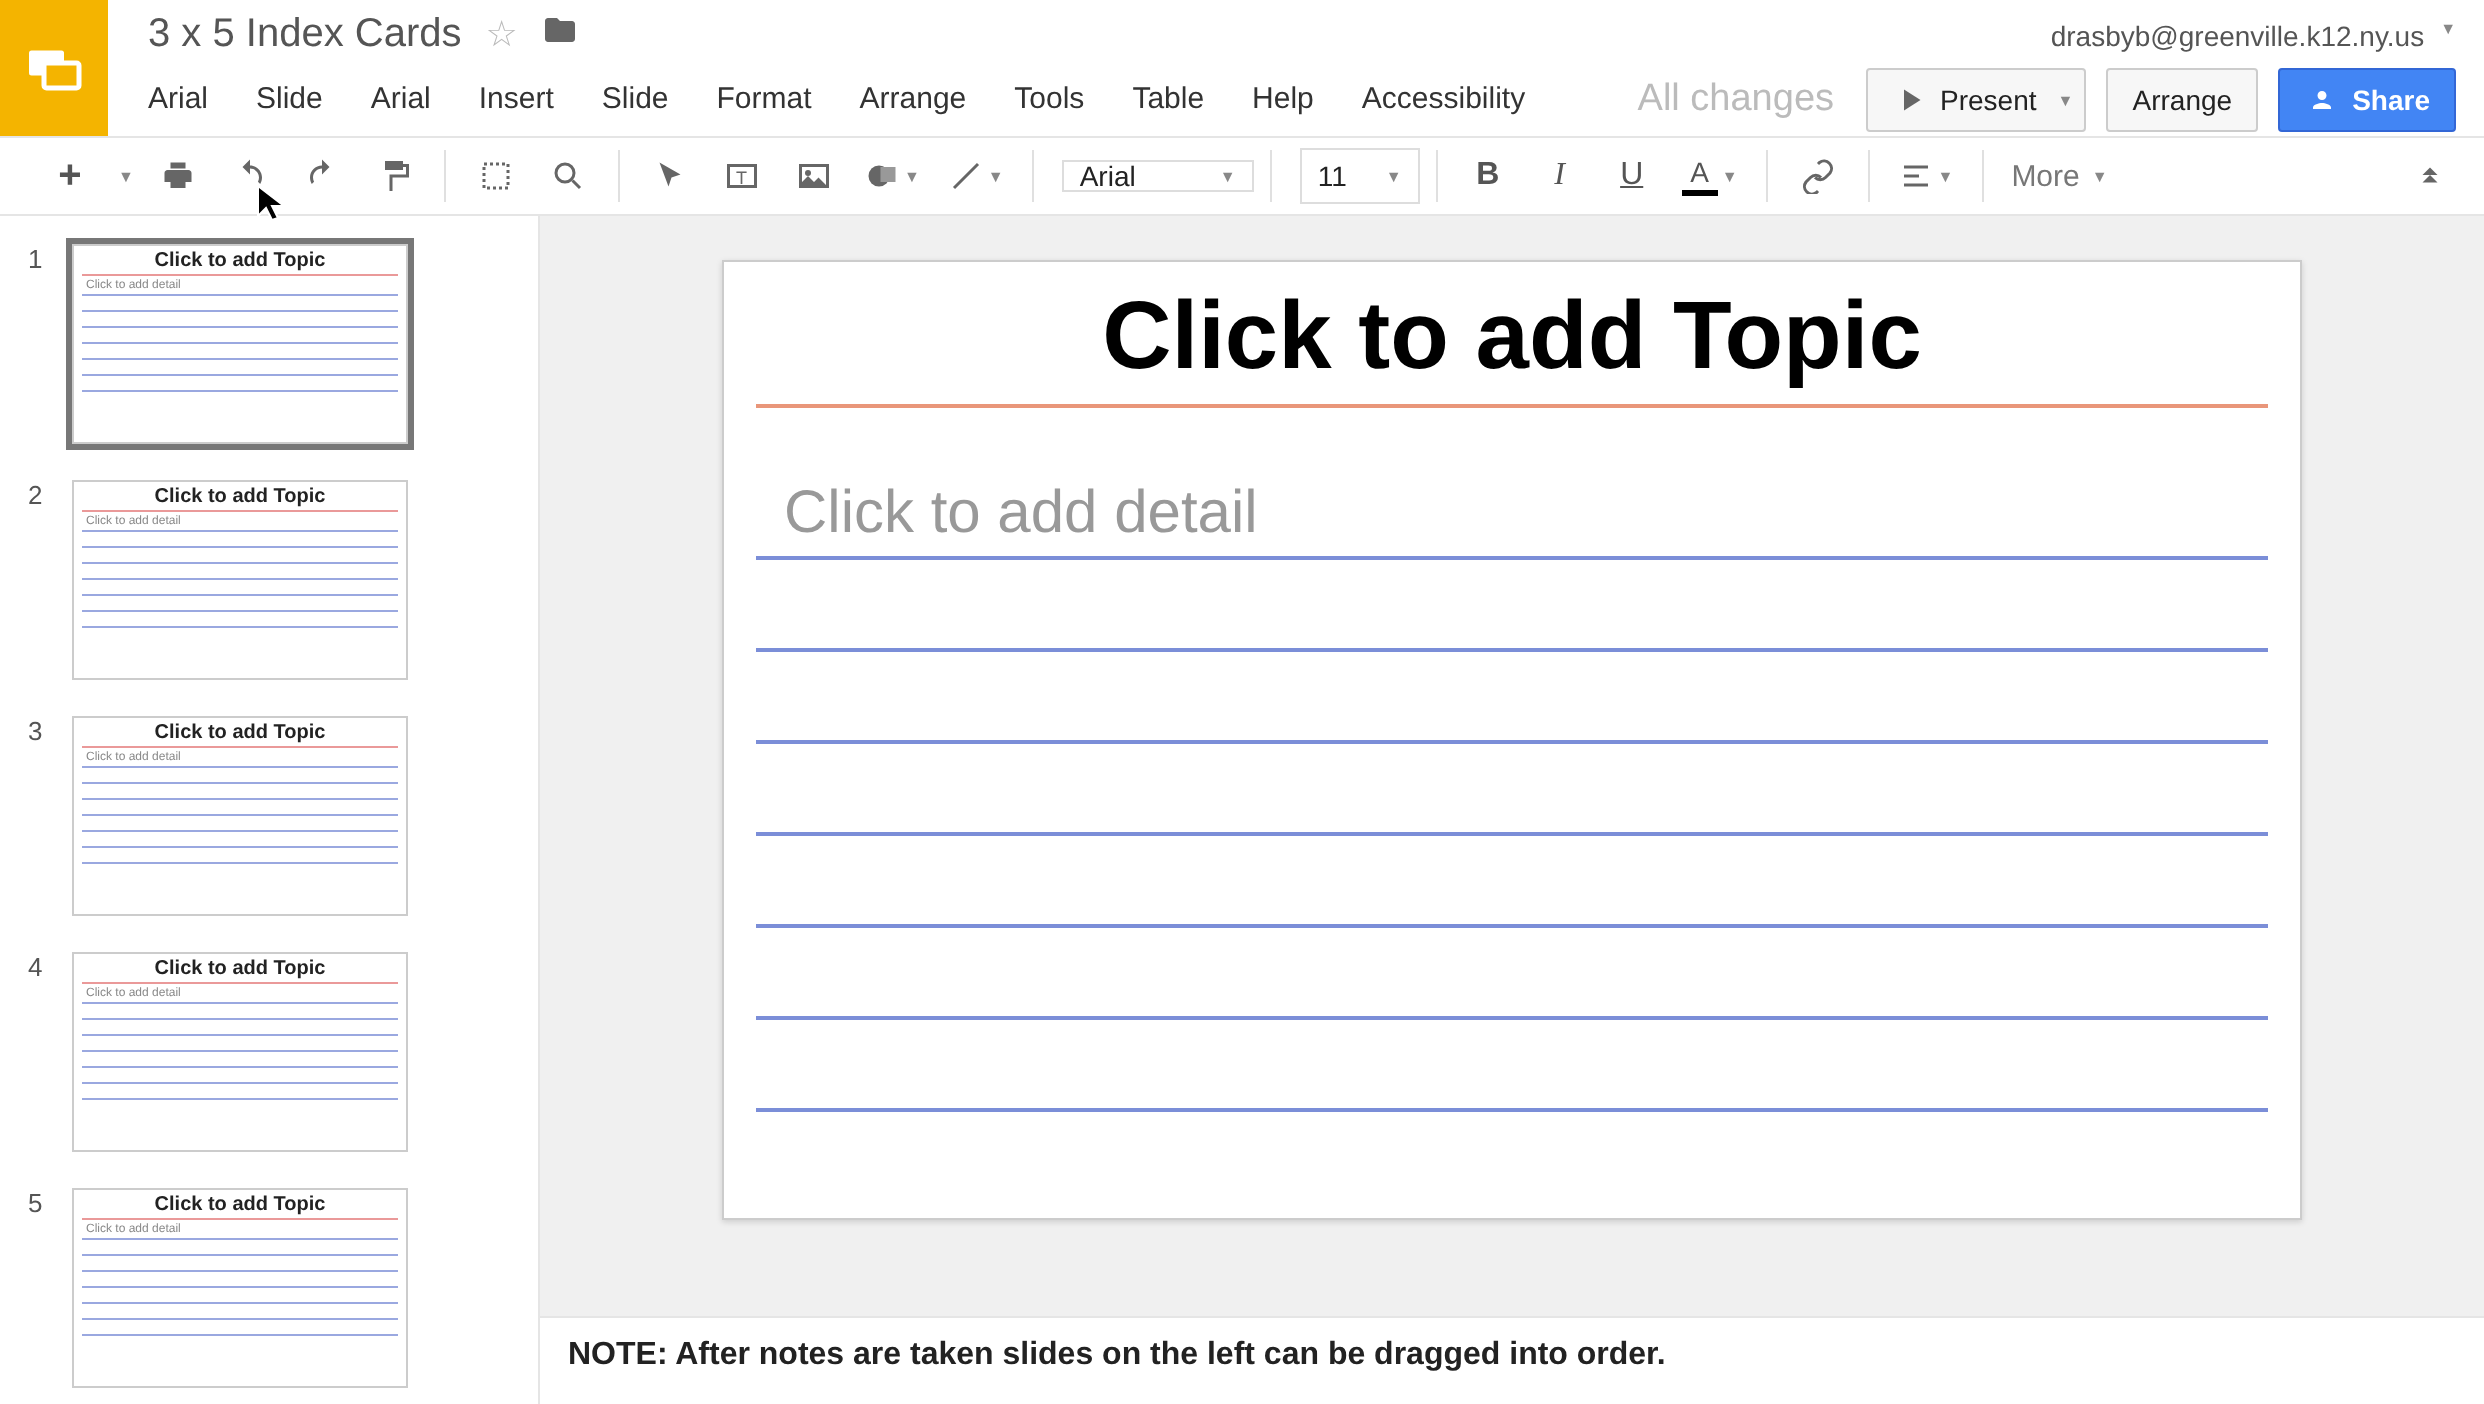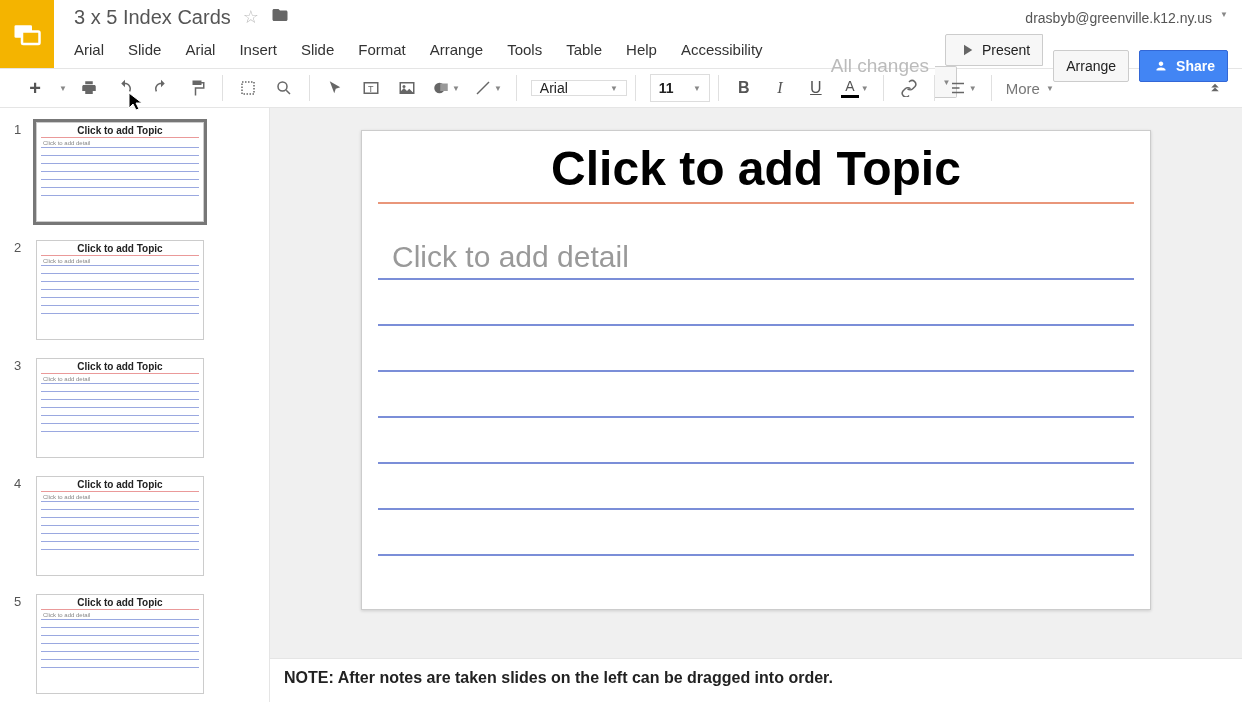--- a/index.html
+++ b/index.html
@@ -25,21 +25,21 @@
 .btn.comments { border-radius:2px; }
 .btn.share { background:#4285f4; color:#fff; border:1px solid #3367d6; border-radius:2px; font-weight:bold;justify-content:space-between; }
 
 
 .toolbar { height:40px; border-top:1px solid #e5e5e5; border-bottom:1px solid #e5e5e5; background:#fff; display:flex; align-items:center; padding:0 18px; gap:2px; }
 .tbtn { width:34px; height:30px; display:flex; align-items:center; justify-content:center; color:#555; cursor:pointer; position:relative; }
 .tbtn.wide { width:auto; padding:0 6px; }
 .tsep { width:1px; height:26px; background:#e0e0e0; margin:0 6px; }
 .dd-arrow { font-size:8px; color:#888; margin-left:2px; }
 .font-sel { width:96px; height:16px; border:1px solid #ddd; display:flex; align-items:center; justify-content:space-between; padding:0 8px; font-size:14px; cursor:pointer; margin-left:6px; }
-.size-sel { width:60px; height:28px; border:1px solid #ddd; display:flex; align-items:center; justify-content:space-between; padding:0 8px; font-size:14px; cursor:pointer; margin-left:6px;font-weight:bold; }
+.size-sel { width:60px; height:28px; border:1px solid #ddd; display:flex; align-items:center; justify-content:space-between; padding:0 8px; font-size:14px; cursor:pointer; margin-left:6px; }
 .more-btn { font-size:15px; color:#777; cursor:pointer; display:flex; align-items:center; gap:4px; margin-left:6px; }
 .collapse-up { margin-left:auto; color:#888; cursor:pointer; }
 .tx-color { display:flex; flex-direction:column; align-items:center; }
 .tx-color .uline { width:18px; height:3px; background:#000; margin-top:1px; }
 
 
 .body { display:flex; height:calc(702px - 68px - 40px); }
 .sidebar { width:270px; border-right:1px solid #e5e5e5; padding:14px 20px 0 36px; overflow-y:auto; position:relative; }
 .slide-wrap { position:relative; margin-bottom:18px; }
 .slide-num { position:absolute; left:-22px; top:0; font-size:13px; color:#555; }
@@ -97,21 +97,21 @@
       <span>Help</span>
       <span>Accessibility</span>
     </div>
   </div>
   <div class="user-area">
     <span>drasbyb@greenville.k12.ny.us</span>
     <span class="dd-arrow">▼</span>
   </div>
   <div class="right-buttons">
     <span class="saved-msg">All changes</span>
-    <div style="display:flex;flex-direction:column;">
+    <div style="display:flex;">
       <div class="btn present">
         <svg class="icon" viewBox="0 0 24 24">
             <path d="M8 5v14l11-7z"></path>
           </svg>
         <span>Present</span>
       </div>
       <div class="btn present-dd">
           <span class="dd-arrow">▼</span>
         </div>
     </div>

